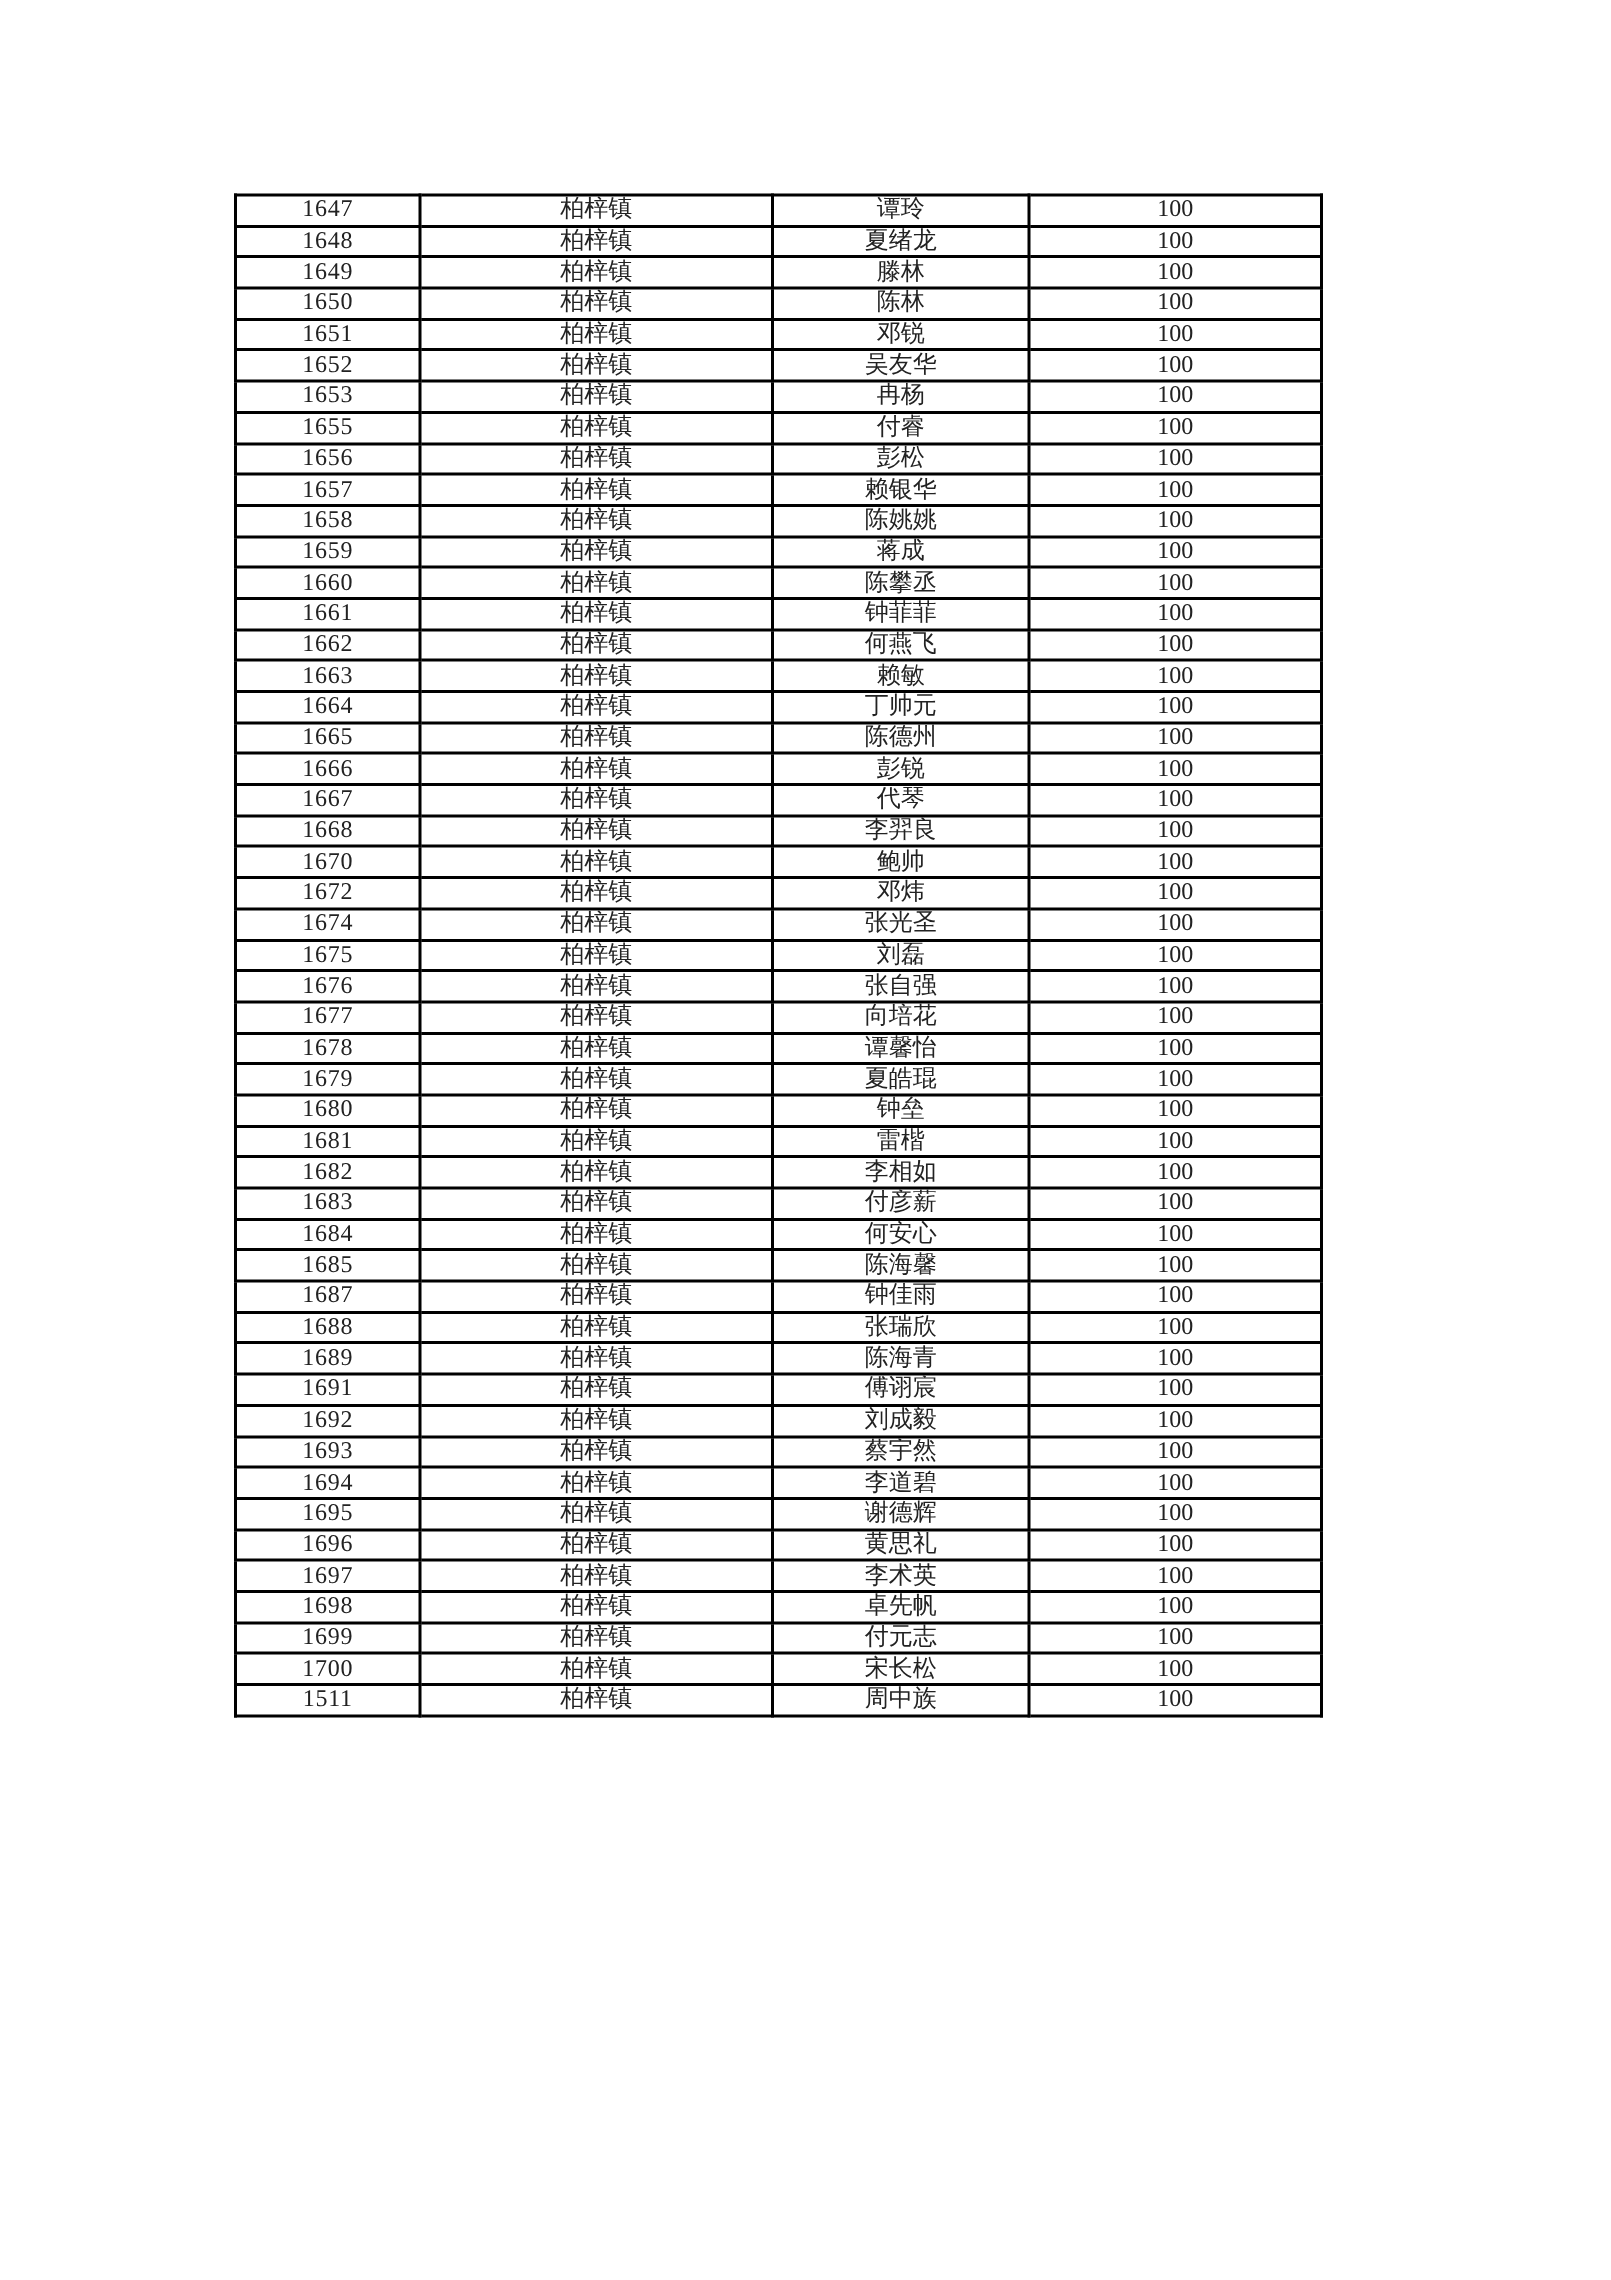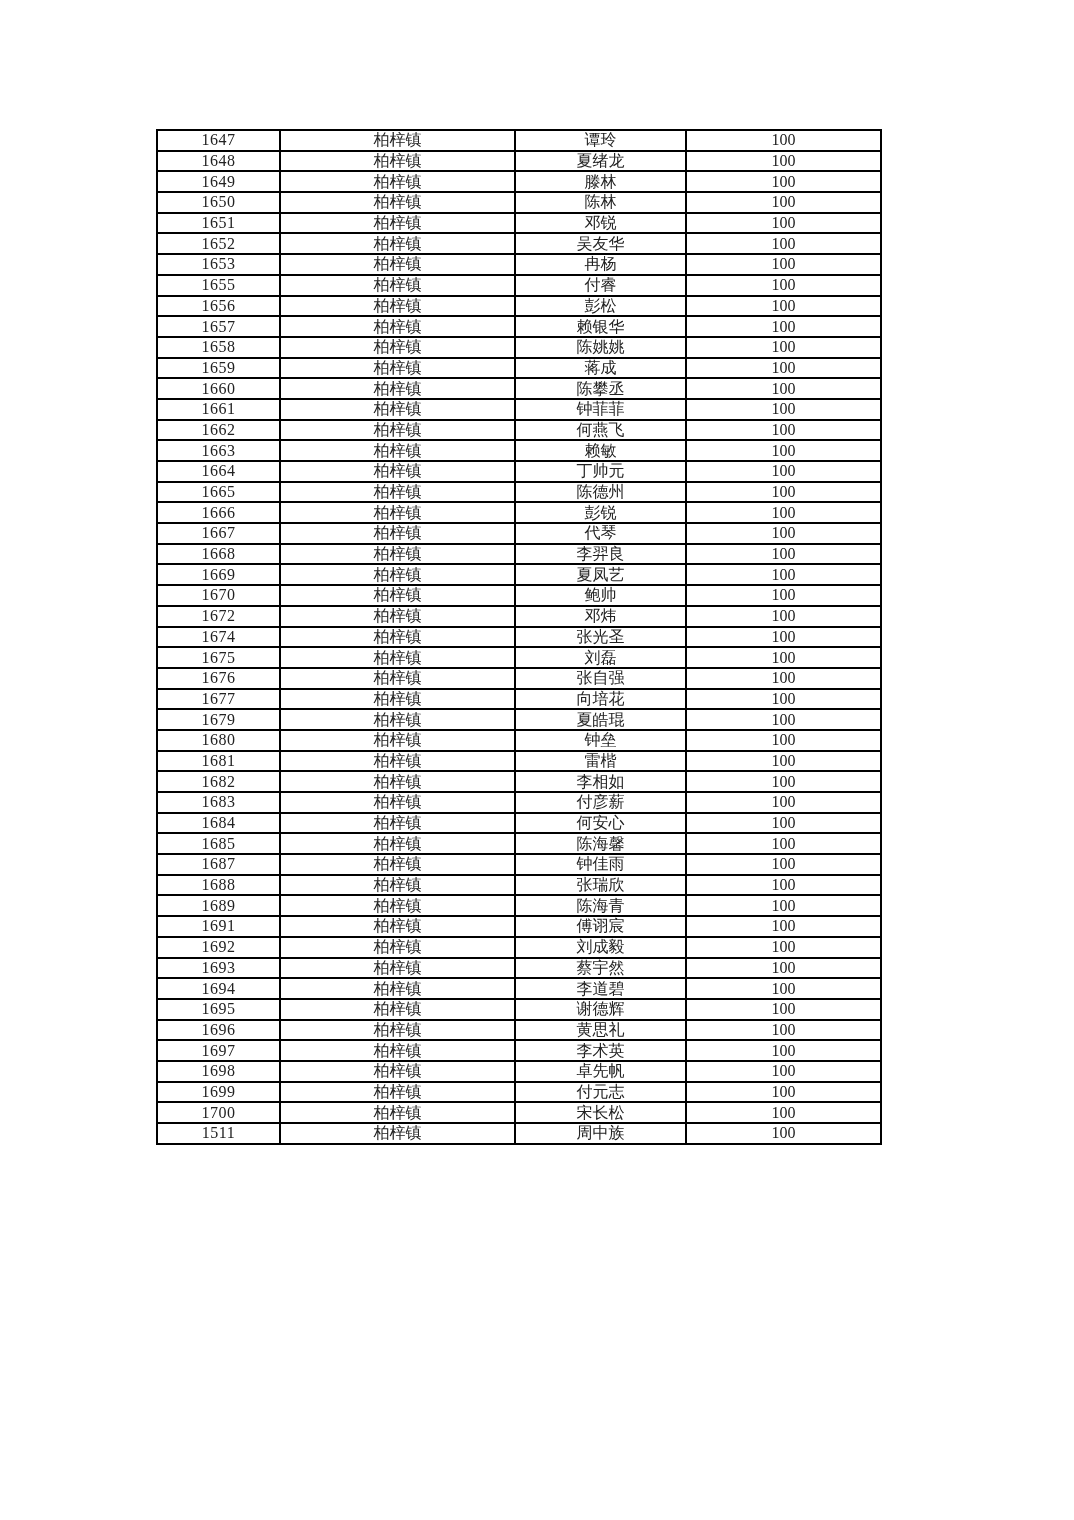--- a/index.html
+++ b/index.html
@@ -189,26 +189,20 @@
     <td class="col-score">100</td>
   </tr>
 
   <tr>
     <td class="col-serial">1668</td>
     <td class="col-town">柏梓镇</td>
     <td class="col-name">李羿良</td>
     <td class="col-score">100</td>
   </tr>
 
-  <tr>
-    <td class="col-serial">1669</td>
-    <td class="col-town">柏梓镇</td>
-    <td class="col-name">夏凤艺</td>
-    <td class="col-score">100</td>
-  </tr>
 
   <tr>
     <td class="col-serial">1670</td>
     <td class="col-town">柏梓镇</td>
     <td class="col-name">鲍帅</td>
     <td class="col-score">100</td>
   </tr>
 
 
   <tr>
@@ -240,20 +234,26 @@
     <td class="col-score">100</td>
   </tr>
 
   <tr>
     <td class="col-serial">1677</td>
     <td class="col-town">柏梓镇</td>
     <td class="col-name">向培花</td>
     <td class="col-score">100</td>
   </tr>
 
+  <tr>
+    <td class="col-serial">1678</td>
+    <td class="col-town">柏梓镇</td>
+    <td class="col-name">谭馨怡</td>
+    <td class="col-score">100</td>
+  </tr>
 
   <tr>
     <td class="col-serial">1679</td>
     <td class="col-town">柏梓镇</td>
     <td class="col-name">夏皓琨</td>
     <td class="col-score">100</td>
   </tr>
 
   <tr>
     <td class="col-serial">1680</td>

